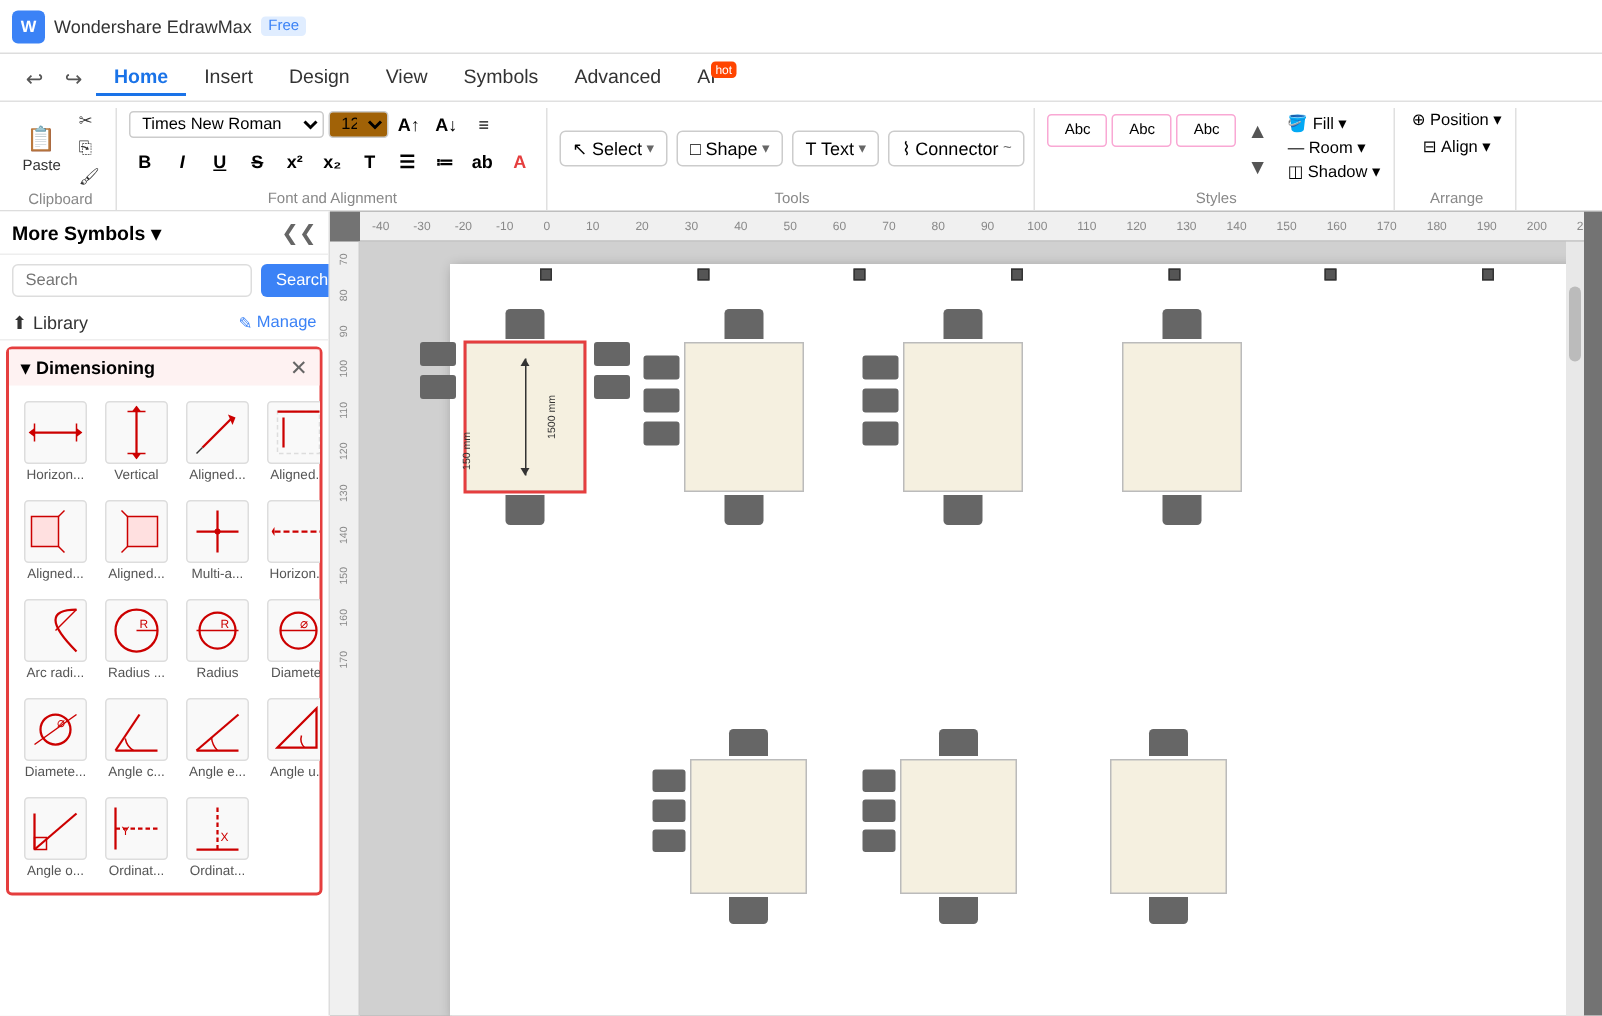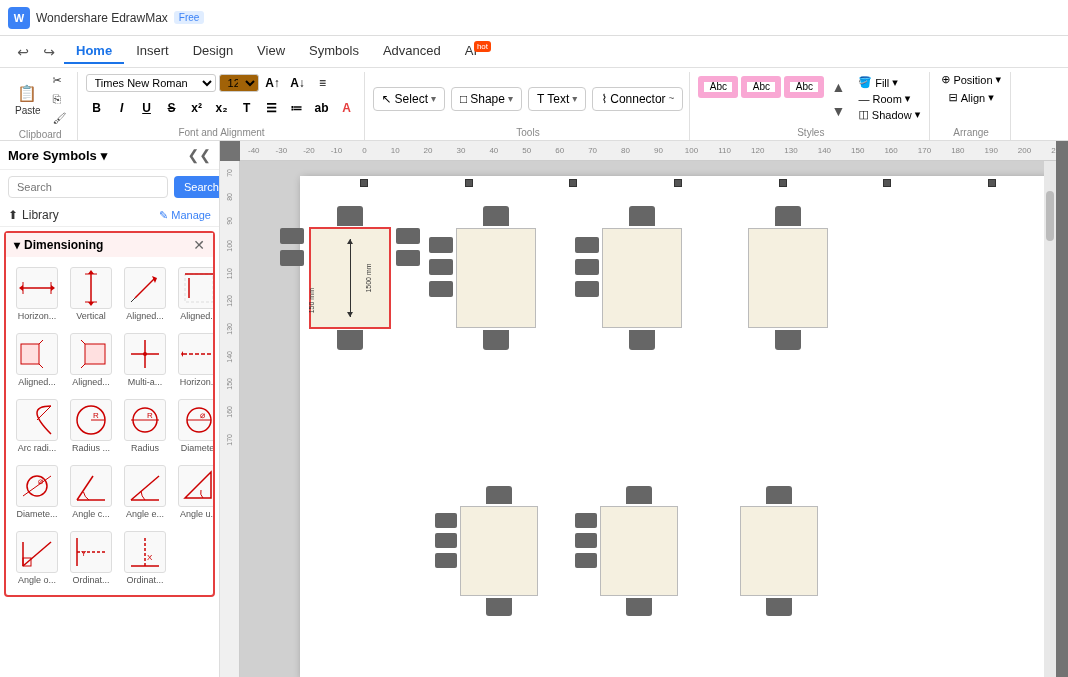--- a/index.html
+++ b/index.html
@@ -36,21 +36,21 @@
     .rb-btn { display: flex; flex-direction: column; align-items: center; justify-content: center; padding: 3px 5px; cursor: pointer; border-radius: 3px; font-size: 10px; color: #333; gap: 2px; min-width: 30px; }
     .rb-btn .icon { font-size: 16px; }
     .rb-btn-sm { display: flex; align-items: center; padding: 2px 4px; cursor: pointer; border-radius: 3px; font-size: 11px; color: #333; gap: 2px; }
     .font-row { display: flex; align-items: center; gap: 3px; }
     .font-select { border: 1px solid #ccc; border-radius: 3px; padding: 1px 4px; font-size: 11px; width: 130px; background: #fff; }
     .font-size { border: 1px solid #ccc; border-radius: 3px; padding: 1px 4px; font-size: 11px; width: 40px; background: #a16207; }
     .fmt-btn { width: 22px; height: 22px; display: flex; align-items: center; justify-content: center; cursor: pointer; border-radius: 3px; font-size: 12px; font-weight: bold; }
     .tool-btn { display: flex; align-items: center; gap: 3px; padding: 4px 8px; border: 1px solid #ccc; border-radius: 4px; cursor: pointer; font-size: 12px; background: #fff; }
     .tool-btn-arrow { font-size: 10px; color: #666; }
     .style-cards { display: flex; gap: 3px; }
-    .style-card { width: 40px; height: 22px; border: 6px solid #f9a8d4; border-radius: 3px; display: flex; align-items: center; justify-content: center; font-size: 10px; cursor: pointer; }
+    .style-card { width: 40px; height: 22px; border: 1px solid #f9a8d4; border-radius: 3px; display: flex; align-items: center; justify-content: center; font-size: 10px; cursor: pointer; }
     .style-controls { display: flex; flex-direction: column; gap: 1px; }
     .style-ctrl { display: flex; align-items: center; gap: 3px; font-size: 11px; cursor: pointer; padding: 1px 3px; }
 
     
     .main-area { display: flex; height: calc(677px - 36px - 104px); }
 
     
     .sidebar { width: 220px; background: #fff; border-right: 1px solid #ddd; display: flex; flex-direction: column; overflow: hidden; }
     .sidebar-header { display: flex; align-items: center; justify-content: space-between; padding: 6px 8px; border-bottom: 1px solid #eee; }
     .sidebar-title { display: flex; align-items: center; gap: 4px; font-size: 13px; font-weight: 600; cursor: pointer; }

